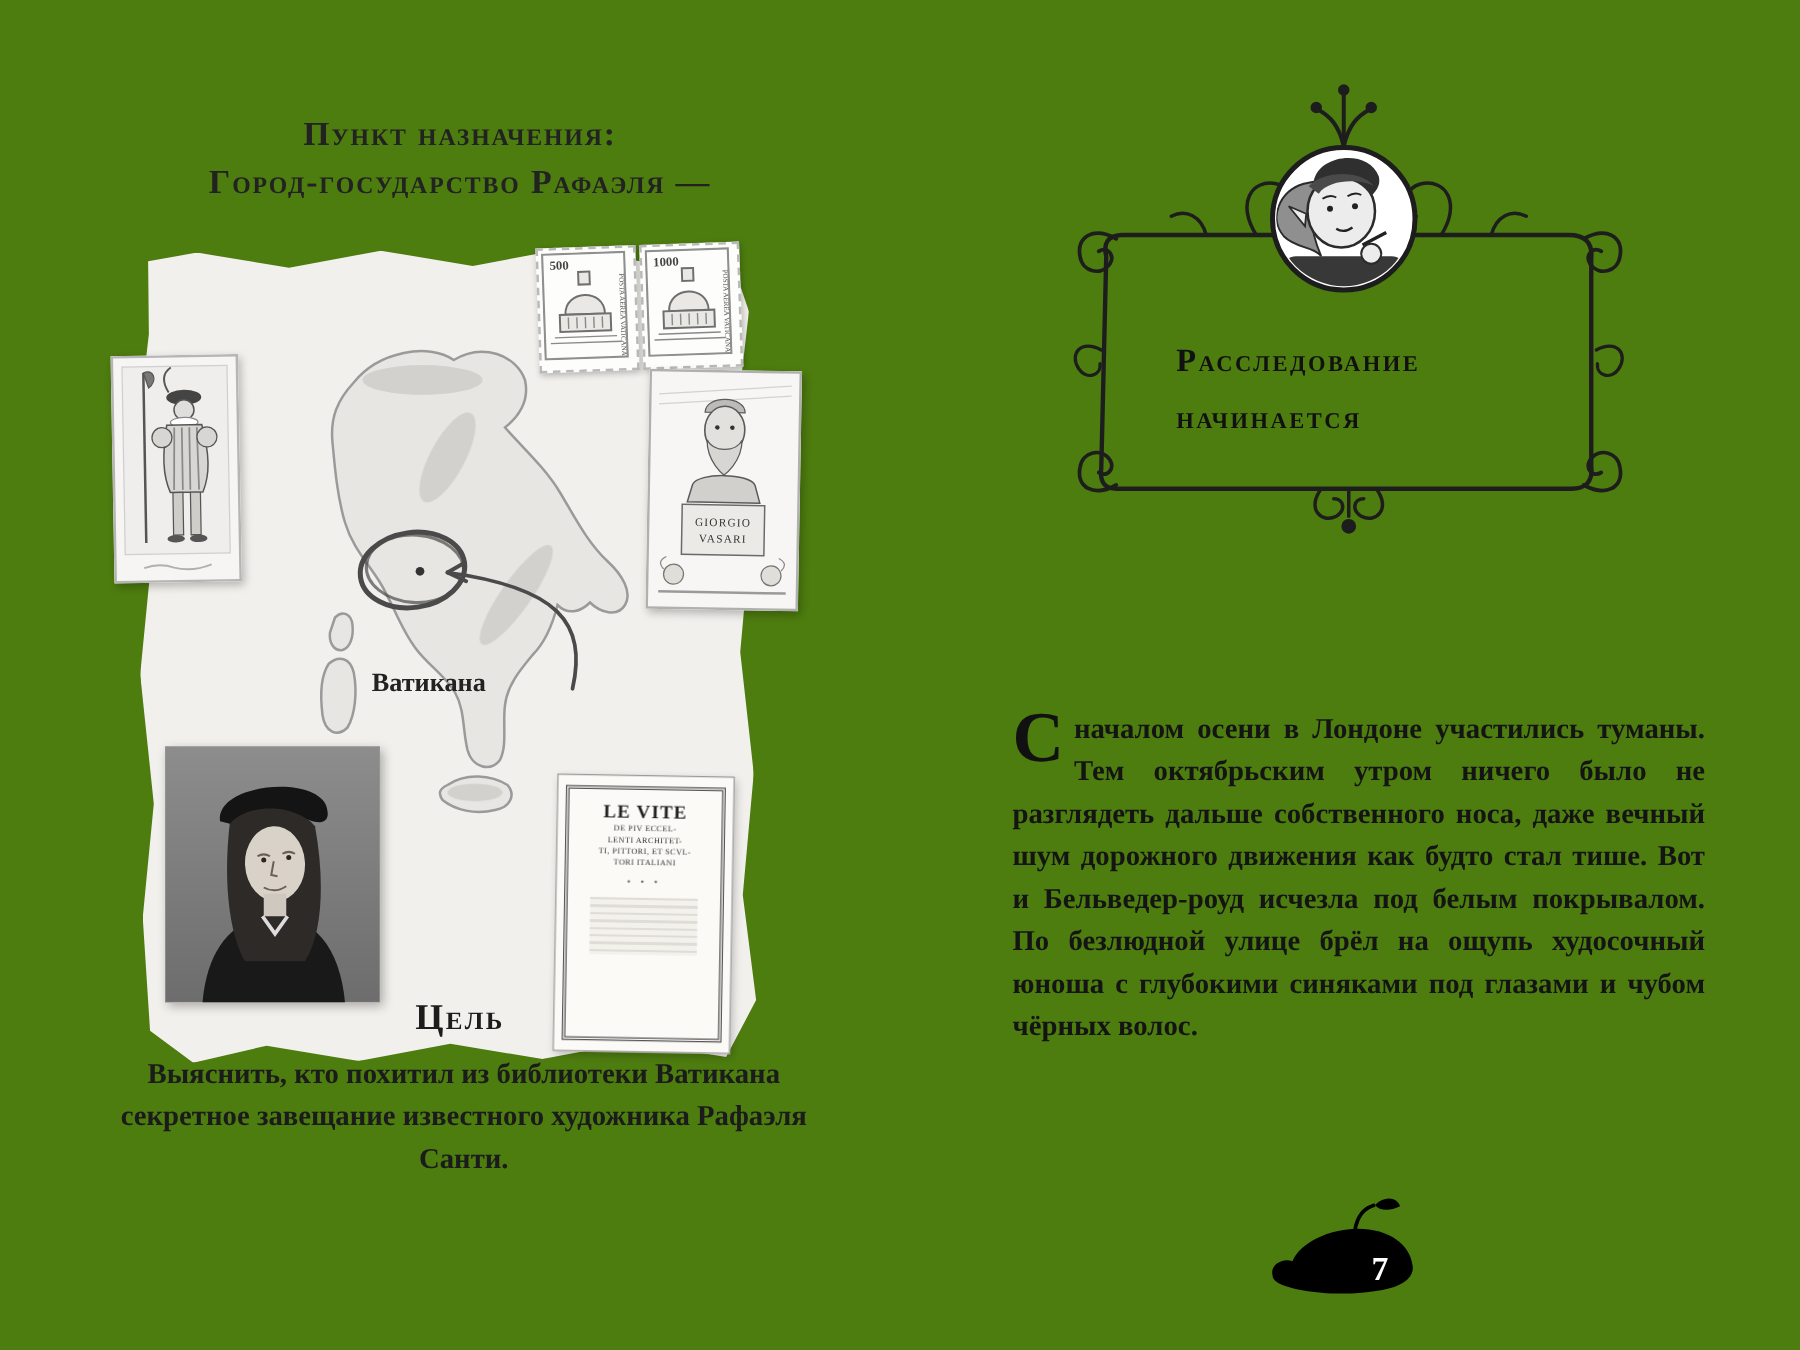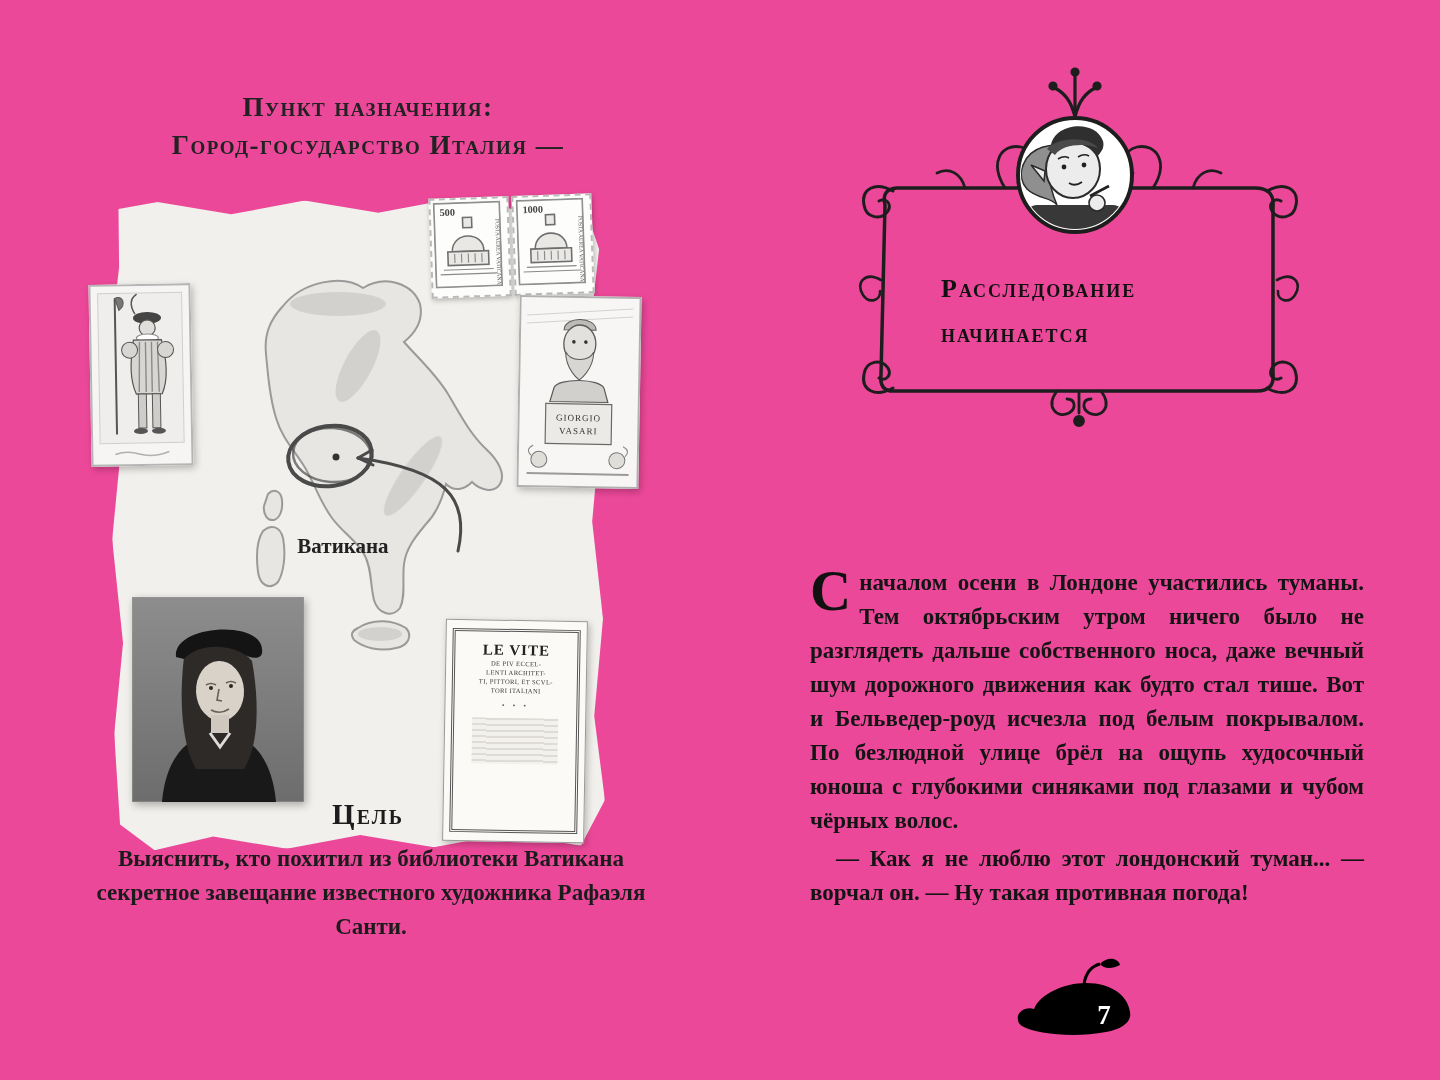--- a/index.html
+++ b/index.html
@@ -1,17 +1,17 @@
 <!DOCTYPE html>
 <html><head>
 <meta charset="utf-8">
 <style>
   html,body{margin:0;padding:0;background:#ffffff;}
   .stage{
-    position:relative;width:1440px;height:1080px;background:#ec4899;
+    position:relative;width:1440px;height:1080px;background:#4d7c0f;
     font-family:"Liberation Serif","DejaVu Serif",serif;color:#1c1c1c;overflow:hidden;
   }
   .abs{position:absolute;}
 
   
   .left-heading{
     left:118px;top:88px;width:500px;text-align:center;
     font-size:27px;line-height:38px;font-weight:600;
     font-variant:small-caps;letter-spacing:1.5px;color:#222;
   }
@@ -75,21 +75,21 @@
   .para2{text-indent:26px;margin-top:4px;}
   svg{display:block;}
 </style>
 </head>
 <body>
 
 <div class="stage">
 
   <div class="abs left-heading">
     <div>Пункт назначения:</div>
-    <div>Город-государство Италия —</div>
+    <div>Город-государство Рафаэля —</div>
   </div>
 
   <div class="abs torn-paper"></div>
 
   <svg class="abs" style="left:208px;top:246px;" width="300" height="420" viewBox="0 0 300 420">
     <g stroke="#9a9a9a" stroke-width="2" fill="#e7e6e3">
       <path d="M75,60 C95,35 135,28 155,42 C178,28 205,38 212,58 C216,76 206,88 196,96 C210,112 228,128 240,148 C252,168 262,188 278,203 C290,214 298,228 292,238 C286,248 272,244 264,236 C256,244 246,246 238,238 C234,254 228,268 218,278 C208,290 198,302 196,318 C194,334 198,350 192,362 C184,372 170,368 166,354 C162,338 164,322 156,308 C148,294 134,286 124,272 C112,256 106,236 96,220 C86,204 74,192 68,172 C62,152 60,130 58,108 C56,88 62,74 75,60 Z"></path>
       <path d="M150,382 C165,372 185,374 198,382 C205,390 200,400 188,402 C172,406 156,402 146,394 C142,388 144,385 150,382 Z"></path>
       <path d="M55,285 C63,278 72,280 75,292 C78,308 76,326 70,336 C62,344 52,340 50,326 C48,310 49,294 55,285 Z"></path>
       <path d="M60,248 C66,242 73,245 74,254 C75,264 72,272 66,274 C59,275 55,268 56,260 Z"></path>
@@ -314,21 +314,20 @@
 
   <div class="abs chapter-title">
     <div>Расследование</div>
     <div>начинается</div>
   </div>
 
   <div class="abs body-text">
     <div>
       <span class="dropcap">С</span><span>началом осени в Лондоне участились туманы. Тем октябрьским утром ничего было не разглядеть дальше собственного носа, даже вечный шум дорожного движения как будто стал тише. Вот и Бельведер-роуд исчезла под белым покрывалом. По безлюдной улице брёл на ощупь худосочный юноша с глубокими синяками под глазами и чубом чёрных волос.</span>
     </div>
-    <div class="para2">— Как я не люблю этот лондонский туман... — ворчал он. — Ну такая противная погода!</div>
   </div>
 
   <svg class="abs" style="left:1012px;top:956px;" width="130" height="95" viewBox="0 0 130 95">
     <path d="M72,28 C74,16 80,10 88,8" stroke="#000" stroke-width="3" fill="none"></path>
     <path d="M88,8 C96,0 106,2 108,9 C100,13 92,13 88,8 Z" fill="#000"></path>
     <path d="M6,64 C4,56 14,50 22,53 C28,38 52,27 74,27 C100,27 116,40 118,56 C120,66 110,73 94,76 C62,82 24,78 10,70 C7,68 6,66 6,64 Z" fill="#000"></path>
     <text x="92" y="68" font-size="27" font-weight="bold" fill="#ffffff" text-anchor="middle" font-family="Liberation Serif, DejaVu Serif, serif">7</text>
   </svg>
 
 </div>

